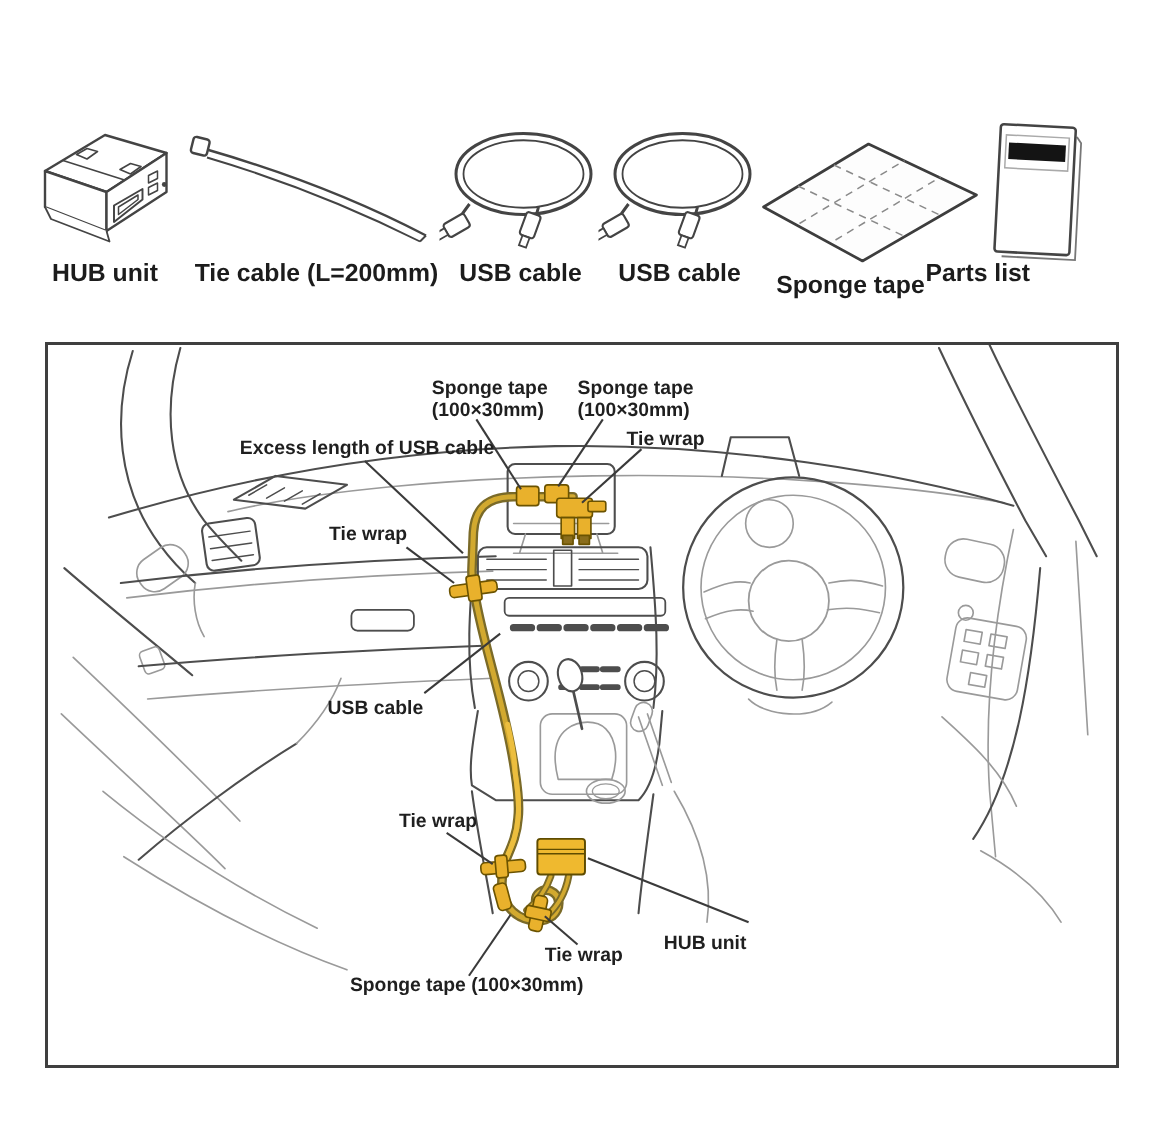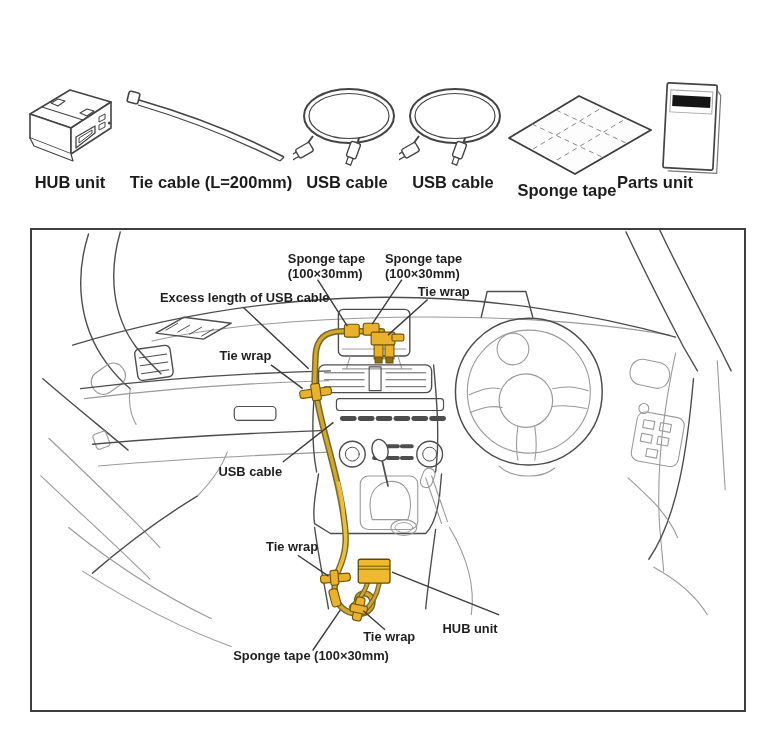--- a/index.html
+++ b/index.html
@@ -103,21 +103,21 @@
       <svg width="66" height="96" viewBox="0 0 66 96" fill="none">
         <g transform="rotate(3 33 48)">
           <path d="M58,10 L61,14 L61,92 L12,92" stroke="#777" stroke-width="1.2"></path>
           <rect x="7" y="4" width="50" height="85" rx="2" fill="#fff" stroke="#444" stroke-width="1.7"></rect>
           <rect x="11" y="11" width="42" height="22" fill="#fff" stroke="#aaa" stroke-width="1"></rect>
           <rect x="13" y="16" width="38" height="11" fill="#141414" stroke="none"></rect>
         </g>
       </svg>
     </div>
     <div class="part-label left" style="left:617px;top:172px;width:150px;">
-      <div>Parts unit</div>
+      <div>Parts list</div>
     </div>
   </div>
 
   <div class="diagram-box">
     <svg width="712" height="480" viewBox="0 0 716 484">
 
       <g fill="none" stroke="#4d4d4d" stroke-width="1.4" stroke-linecap="round" stroke-linejoin="round">
 
         <path d="M56,4 C42,48 46,96 74,134 C82,145 91,154 98,160"></path>
         <path d="M88,2 C76,44 80,86 104,118 C112,128 121,137 129,145"></path>

